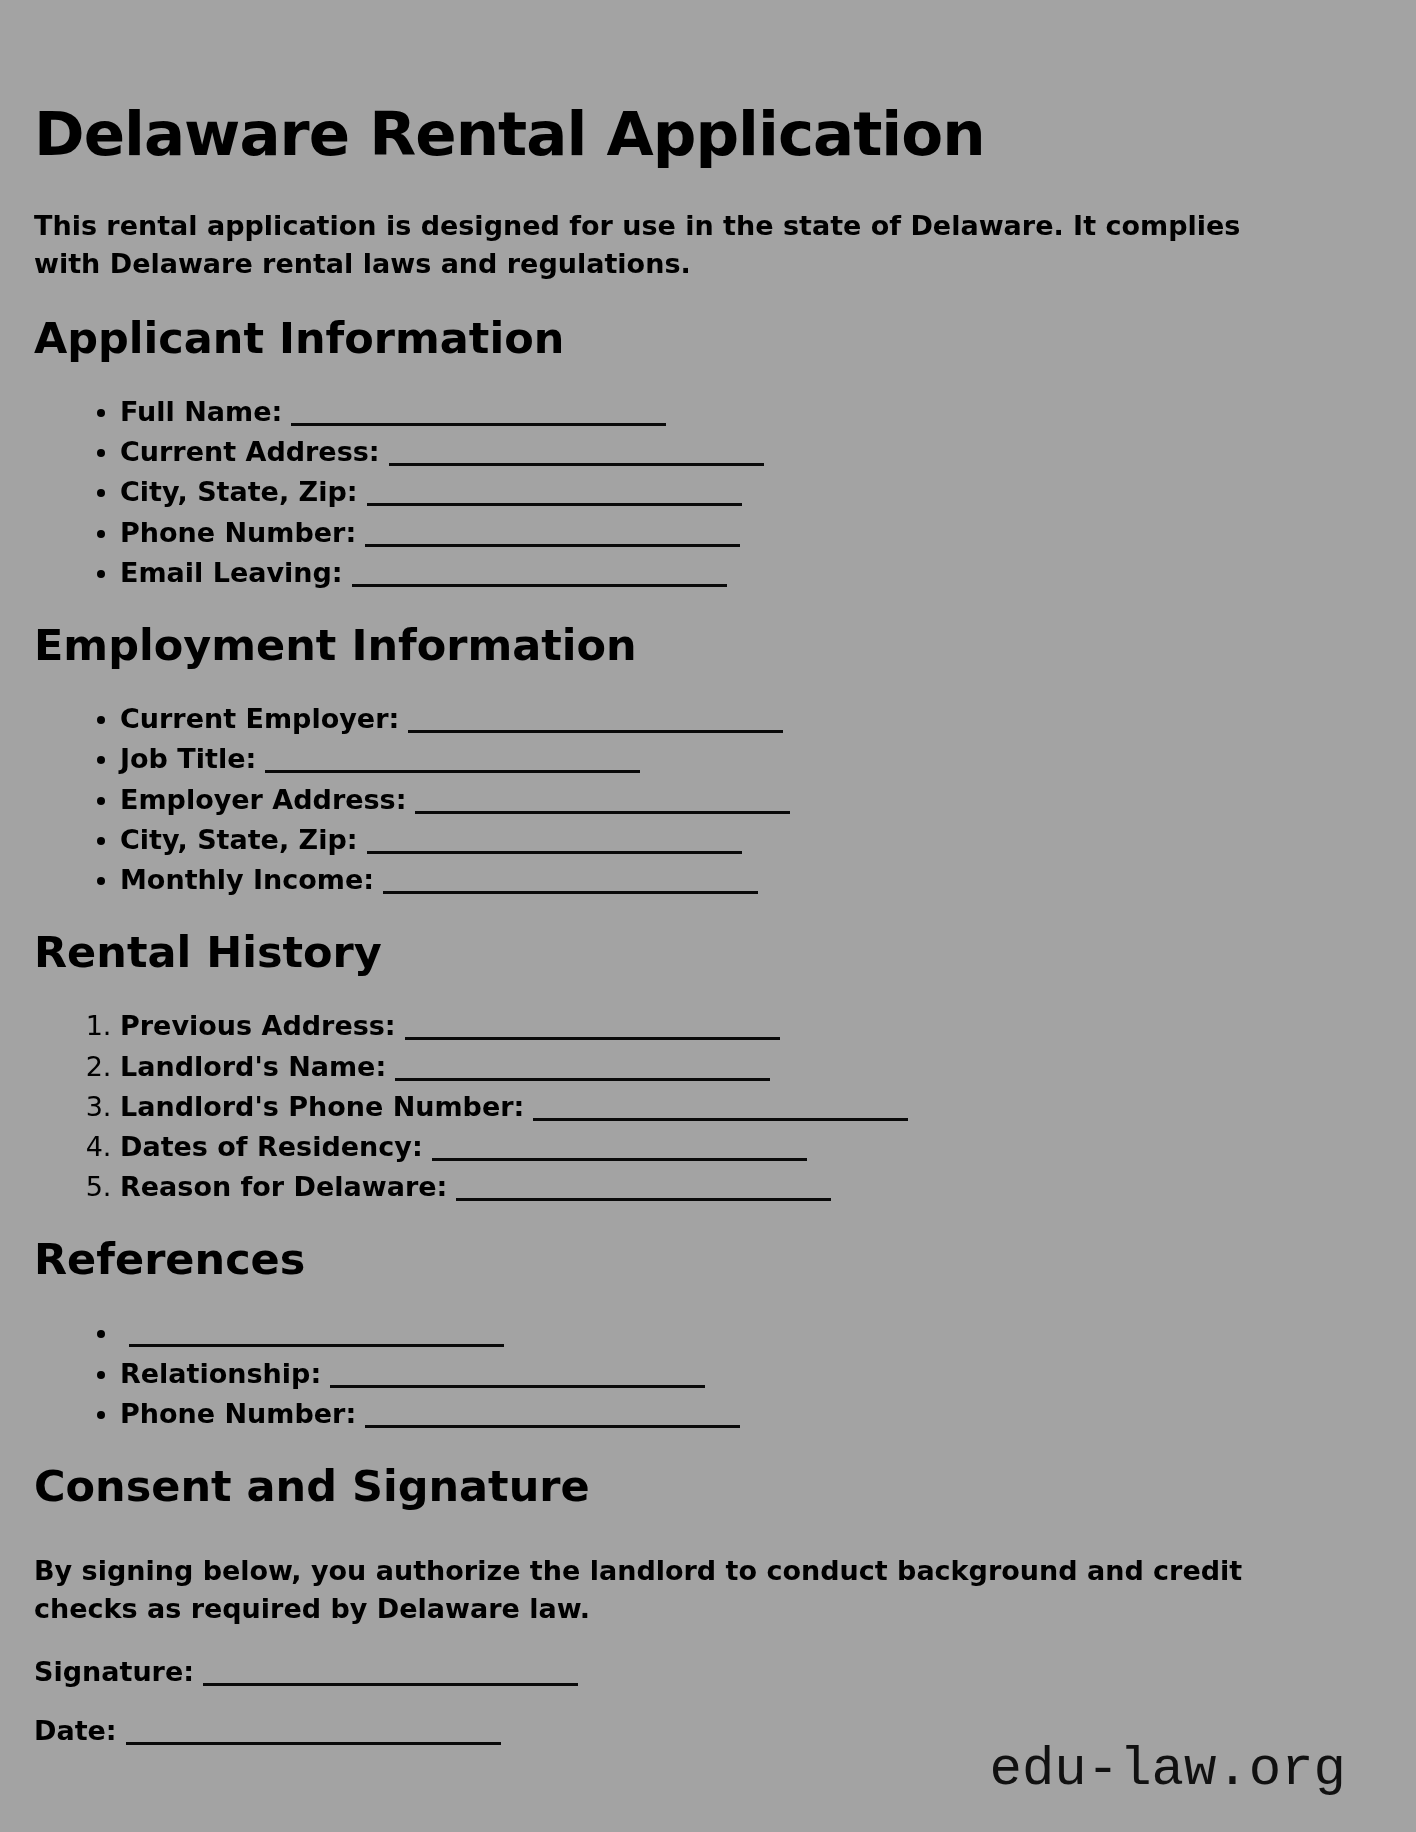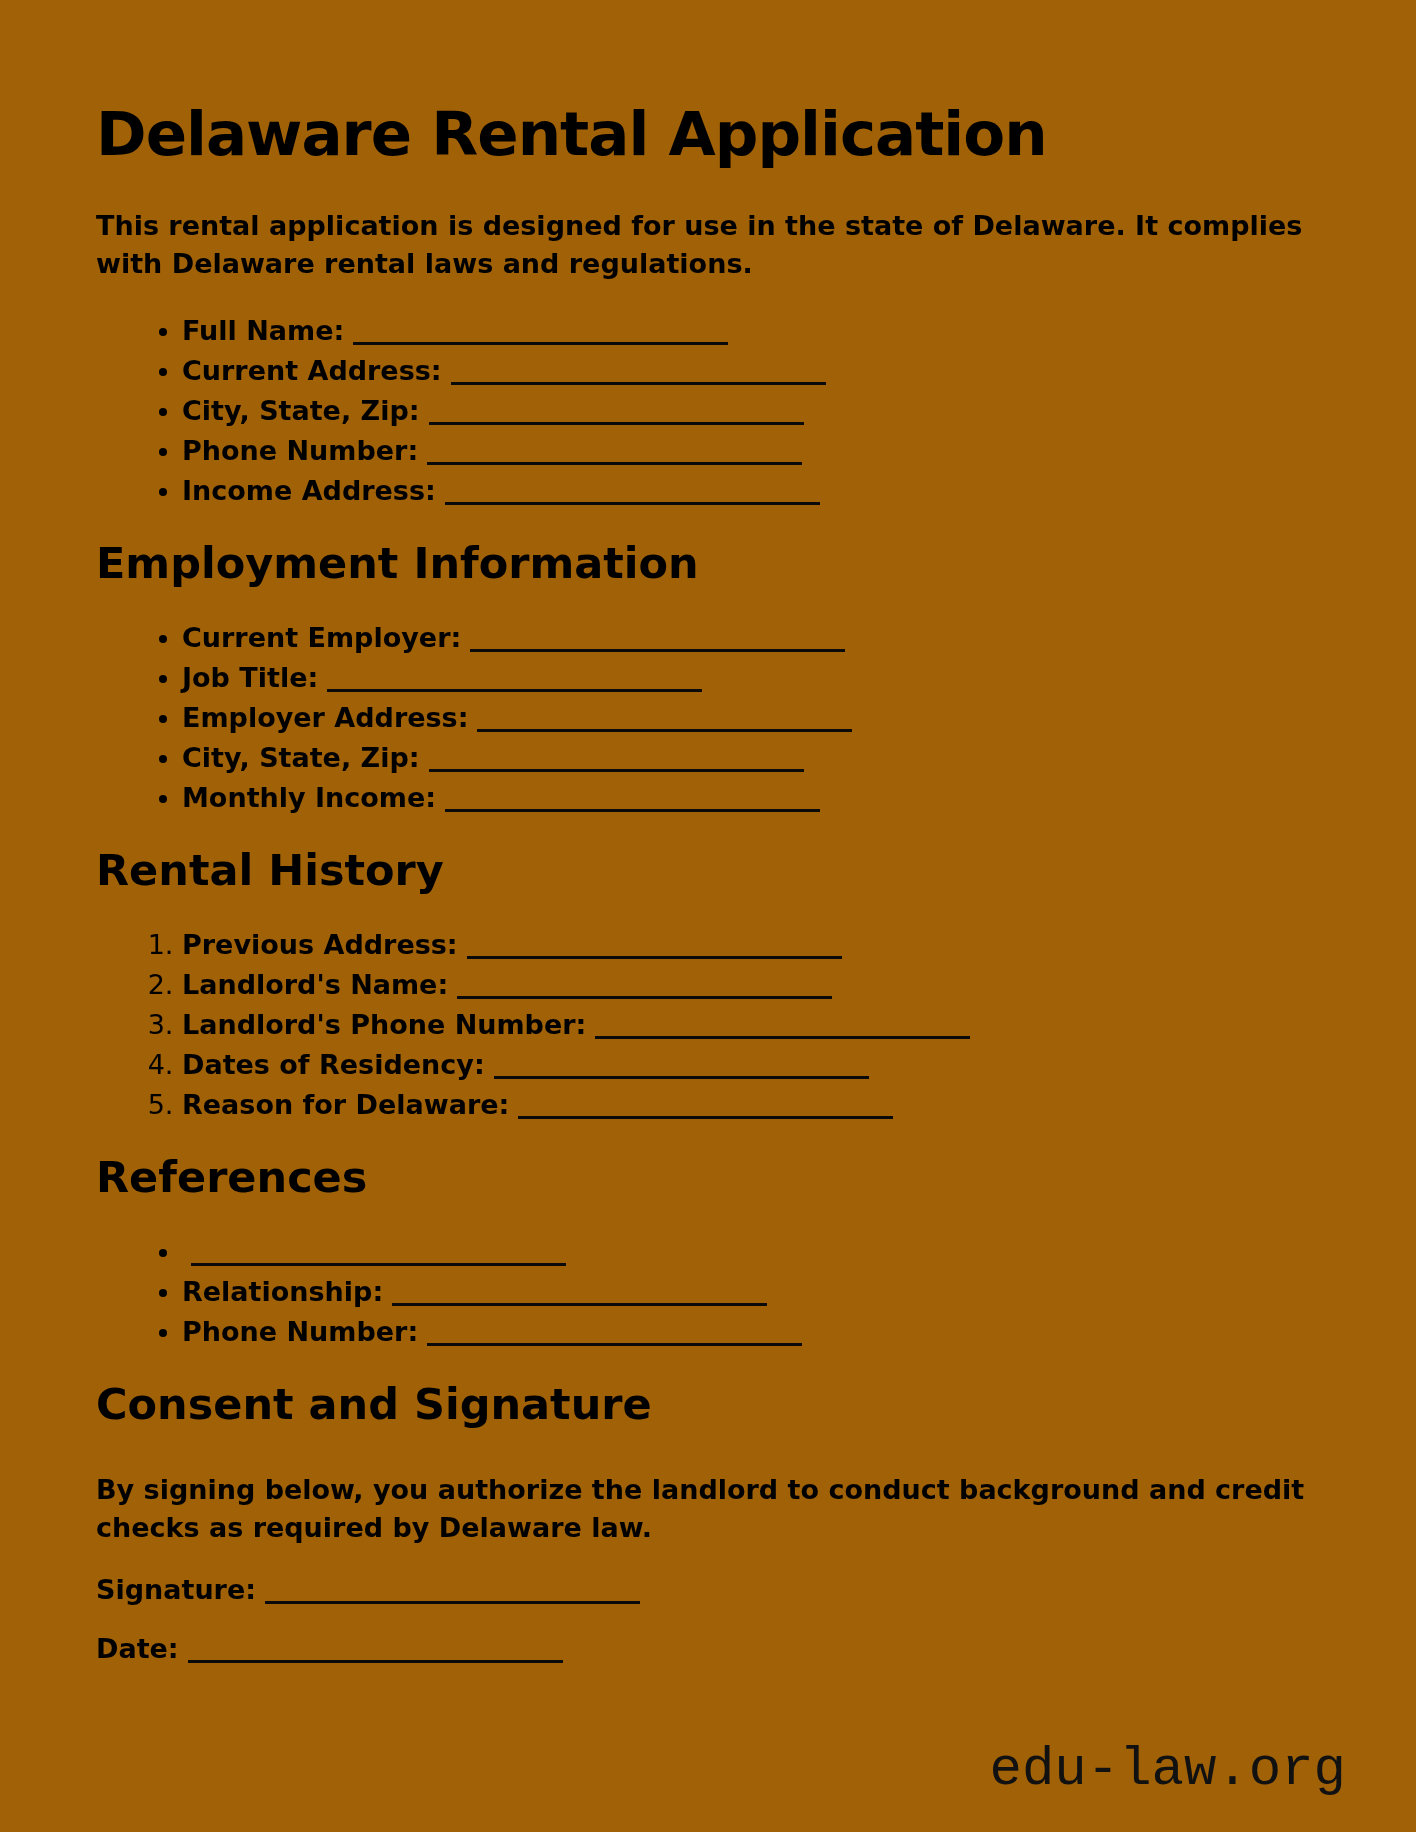--- a/index.html
+++ b/index.html
@@ -1,24 +1,24 @@
 <!DOCTYPE html>
 <html><head>
 <meta charset="utf-8">
 <style>
   * { box-sizing: border-box; }
   html, body { margin: 0; padding: 0; background: #ffffff; }
   .page {
     width: 1416px;
     height: 1832px;
     position: relative;
-    background: #a16207;
+    background: #a3a3a3;
     color: #000000;
     font-family: "DejaVu Sans", "Liberation Sans", sans-serif;
-    padding: 60px 66px 0 96px;
+    padding: 60px 66px 0 34px;
     overflow: hidden;
   }
   h1.doc-title {
     font-size: 61px;
     font-weight: bold;
     letter-spacing: -1px;
     margin: 40px 0 0 0;
     line-height: 1.1;
   }
   p.body-text {
@@ -76,26 +76,27 @@
 </style>
 </head>
 <body>
 
 <div class="page">
 
   <h1 class="doc-title">Delaware Rental Application</h1>
 
   <p class="body-text">This rental application is designed for use in the state of Delaware. It complies with Delaware rental laws and regulations.</p>
 
+  <h2 class="section-heading">Applicant Information</h2>
   <ul class="field-list">
     <li class="field-row"><strong class="field-label">Full Name:</strong><span class="blank"></span></li>
     <li class="field-row"><strong class="field-label">Current Address:</strong><span class="blank"></span></li>
     <li class="field-row"><strong class="field-label">City, State, Zip:</strong><span class="blank"></span></li>
     <li class="field-row"><strong class="field-label">Phone Number:</strong><span class="blank"></span></li>
-    <li class="field-row"><strong class="field-label">Income Address:</strong><span class="blank"></span></li>
+    <li class="field-row"><strong class="field-label">Email Leaving:</strong><span class="blank"></span></li>
   </ul>
 
   <h2 class="section-heading">Employment Information</h2>
   <ul class="field-list">
     <li class="field-row"><strong class="field-label">Current Employer:</strong><span class="blank"></span></li>
     <li class="field-row"><strong class="field-label">Job Title:</strong><span class="blank"></span></li>
     <li class="field-row"><strong class="field-label">Employer Address:</strong><span class="blank"></span></li>
     <li class="field-row"><strong class="field-label">City, State, Zip:</strong><span class="blank"></span></li>
     <li class="field-row"><strong class="field-label">Monthly Income:</strong><span class="blank"></span></li>
   </ul>

